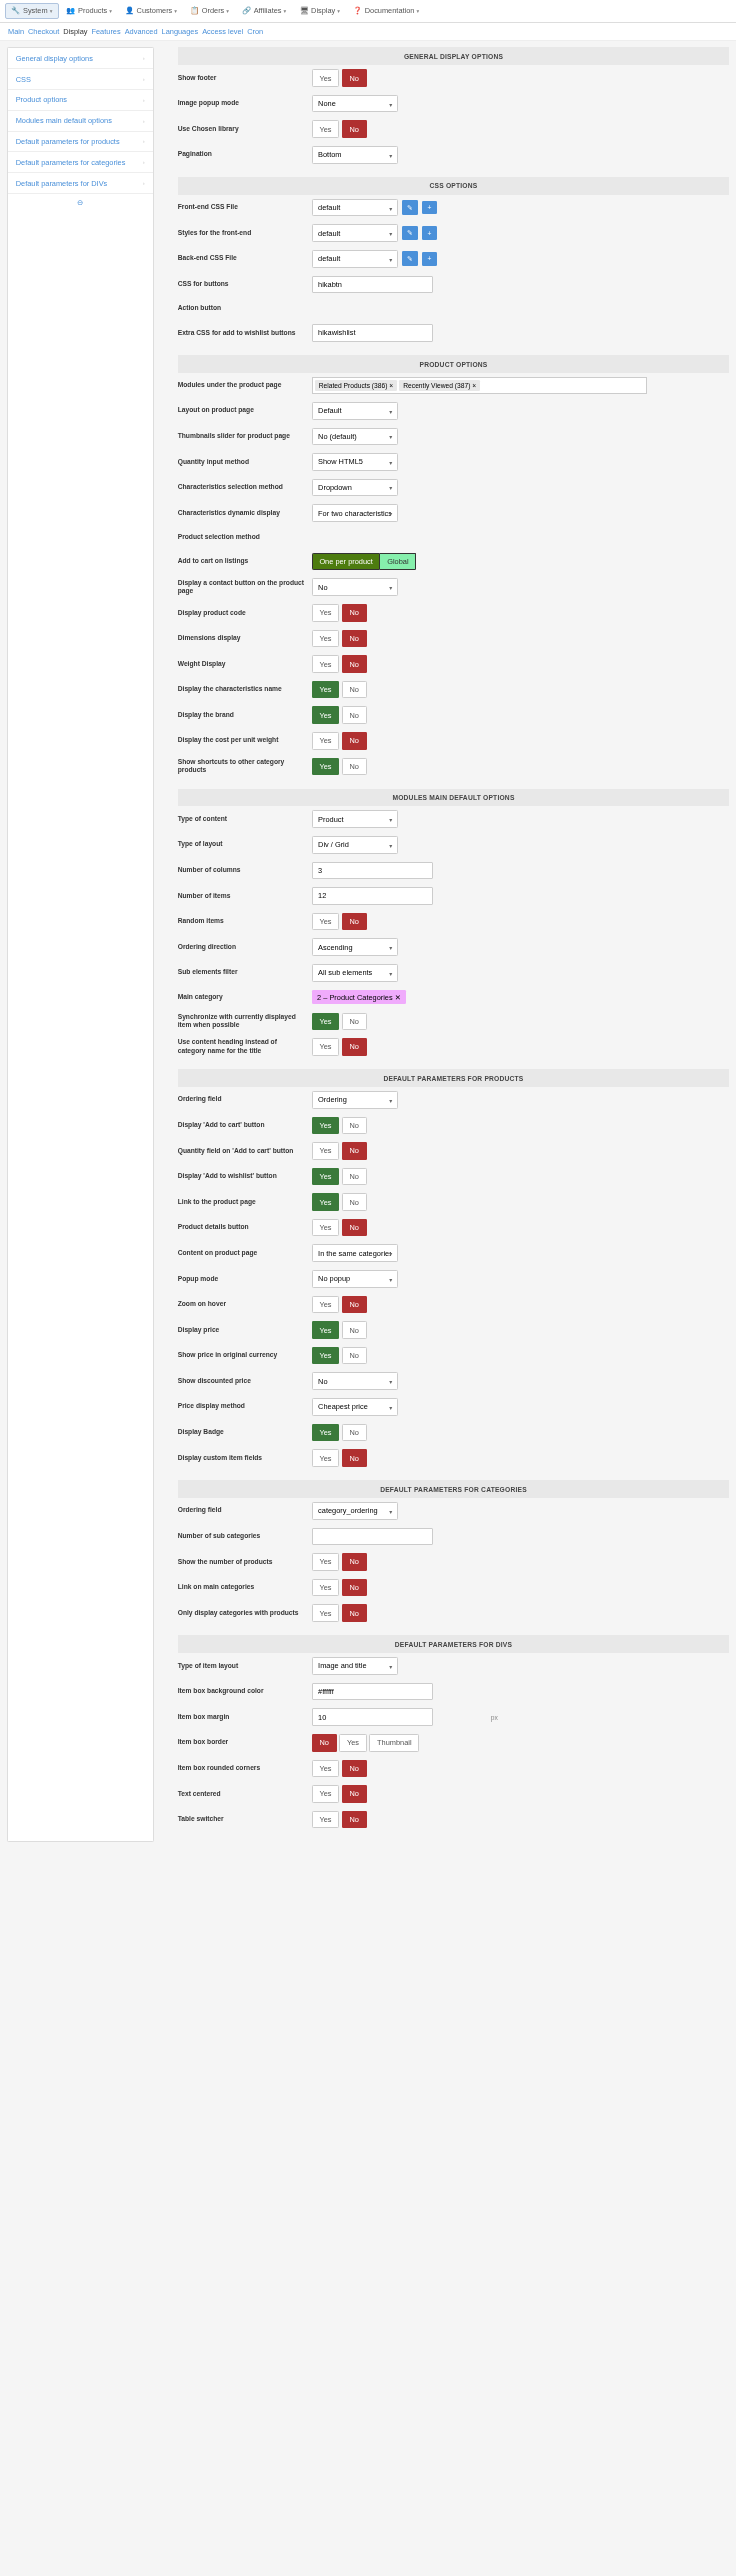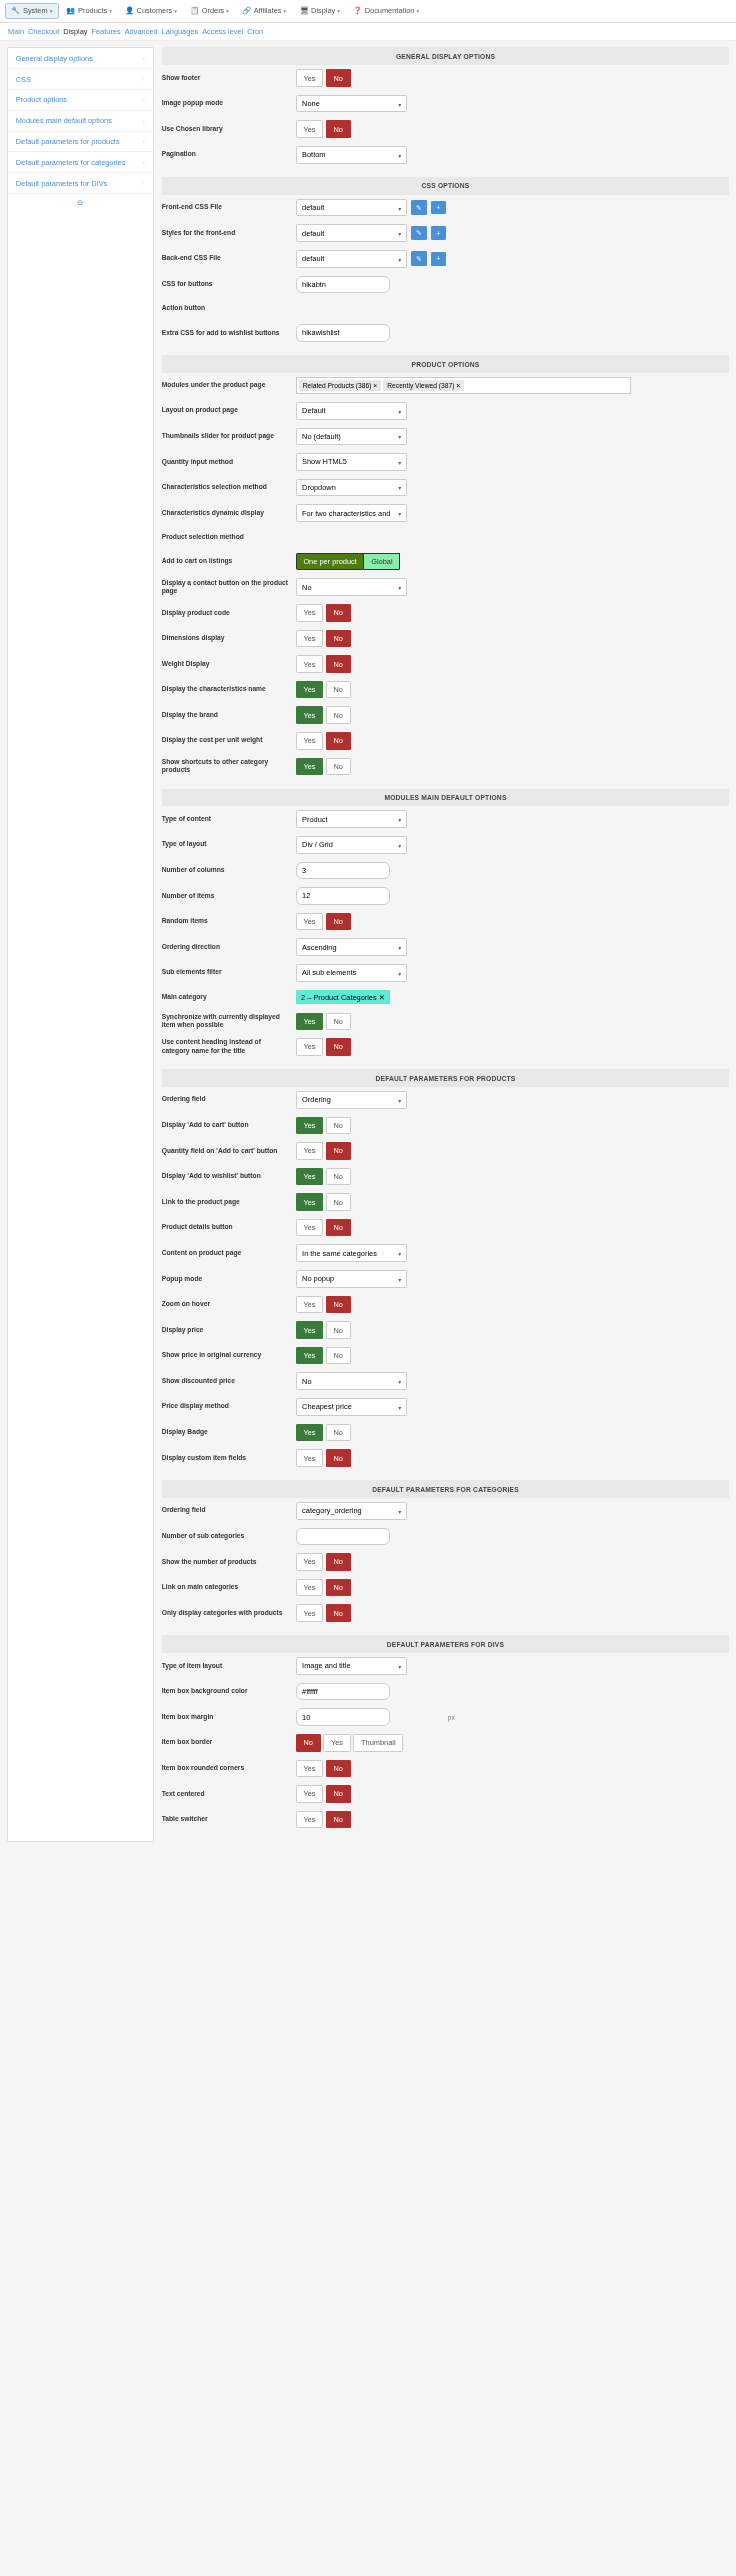--- a/index.html
+++ b/index.html
@@ -4,50 +4,50 @@
 <style>
 *{box-sizing:border-box;margin:0;padding:0;font-family:-apple-system,BlinkMacSystemFont,"Segoe UI",Arial,sans-serif;font-size:7.4px}
 body{background:#f5f5f5}
 .topbar{background:#fff;border-bottom:0.7px solid #ddd;padding:2.7px 5.4px;display:flex;gap:2.7px}
 .topbar-item{padding:2.7px 5.4px;color:#555;cursor:pointer;display:flex;align-items:center;gap:2px}
 .topbar-item.active{background:#e8f0f8;border:0.7px solid #b0c4de;border-radius:2px}
 .topbar-item .caret{font-size:5.4px;color:#888}
 .subnav{background:#fff;padding:4px 8px;display:flex;gap:4px;border-bottom:0.7px solid #eee}
 .subnav a{color:#4a90d9;text-decoration:none;cursor:pointer}
 .subnav a.active{color:#333;font-weight:500}
-.layout{display:flex;padding:6.7px;gap:8px}
+.layout{display:flex;padding:6.7px;gap:24px}
 .sidebar{width:147px;background:#fff;border:0.7px solid #ddd;border-radius:1.3px}
 .sidebar-item{padding:5.4px 8px;color:#4a90d9;border-bottom:0.7px solid #eee;cursor:pointer;display:flex;justify-content:space-between;align-items:center}
 .sidebar-item:last-of-type{border-bottom:none}
 .sidebar-item .chev{color:#ccc;font-size:6px}
 .sidebar-foot{text-align:center;padding:4px;color:#4a90d9}
 .main{flex:1}
 .section{margin-bottom:9.4px}
 .section-header{background:#e8e8e8;padding:5.4px;text-align:center;font-weight:bold;color:#444;font-size:6.7px;letter-spacing:0.2px}
 .row{display:flex;align-items:center;padding:4px 0;min-height:23px}
 .row-label{width:134px;padding-right:6.7px;color:#333;font-weight:bold;font-size:6.7px;line-height:1.3}
 .row-control{flex:1;display:flex;align-items:center;gap:4px}
-select,.sel{background:#fff;border:0.7px solid #ccc;padding:3.3px 5.4px;width:111px;border-radius:1.3px;appearance:none;position:relative}
+select,.sel{background:#fff;border:0.7px solid #ccc;padding:3.3px 5.4px;width:86px;border-radius:1.3px;appearance:none;position:relative}
 .sel-wrap{position:relative;display:inline-block}
 .sel-wrap::after{content:"▾";position:absolute;right:5.4px;top:50%;transform:translateY(-50%);color:#666;pointer-events:none;font-size:6px}
-input[type=text]{background:#fff;border:0.7px solid #ccc;padding:3.3px 5.4px;width:94px;border-radius:6px}
+input[type=text]{background:#fff;border:0.7px solid #ccc;padding:3.3px 5.4px;width:121px;border-radius:1px}
 .yn{display:flex;gap:2.7px}
 .yn .btn{padding:3.3px 6.7px;border:0.7px solid transparent;cursor:pointer;border-radius:1.3px;font-weight:500}
 .yn .btn.yes-on{background:#3a7a3a;color:#fff}
 .yn .btn.no-on{background:#b03030;color:#fff}
 .yn .btn.off{background:#fff;color:#555;border-color:#ccc}
 .icon-btn{background:#4a90d9;color:#fff;border:none;padding:3.3px 5.4px;border-radius:1.3px;cursor:pointer;font-size:6.7px}
 .tags{background:#fff;border:0.7px solid #ccc;padding:2px;display:flex;gap:2px;flex-wrap:wrap;width:100%;max-width:335px}
 .tag{background:#e8e8e8;padding:2px 4px;border-radius:1.3px;font-size:6.7px;display:flex;align-items:center;gap:2.7px}
 .seg{display:flex}
 .seg .seg-btn{padding:3.3px 6.7px;border:0.7px solid #333;cursor:pointer;background:#86efac;color:#333}
 .seg .seg-btn.on{background:#4d7c0f;color:#fff}
 .seg .seg-btn:first-child{border-radius:1.3px 0 0 1.3px}
 .seg .seg-btn:last-child{border-radius:0 1.3px 1.3px 0;border-left:none}
-.chip{background:#5eead4;padding:2.7px 5.4px;border-radius:1.3px;display:inline-flex;align-items:center;gap:2.7px}
+.chip{background:#f0abfc;padding:2.7px 5.4px;border-radius:1.3px;display:inline-flex;align-items:center;gap:2.7px}
 .yn3{display:flex;gap:2.7px}
 .yn3 .btn{padding:3.3px 6.7px;border:0.7px solid transparent;cursor:pointer;border-radius:1.3px}
 .yn3 .btn.on{background:#b03030;color:#fff}
 .yn3 .btn.off{background:#fff;color:#555;border-color:#ccc}
 .unit{color:#888;font-size:6.7px;margin-left:54px}
 </style>
 </head>
 <body>
 
 <div class="topbar" id="topbar">

